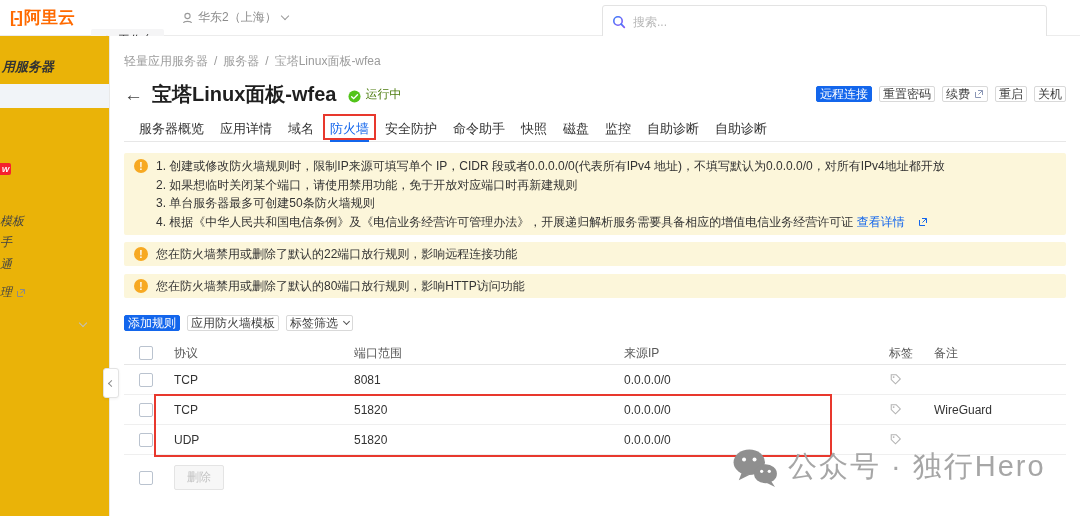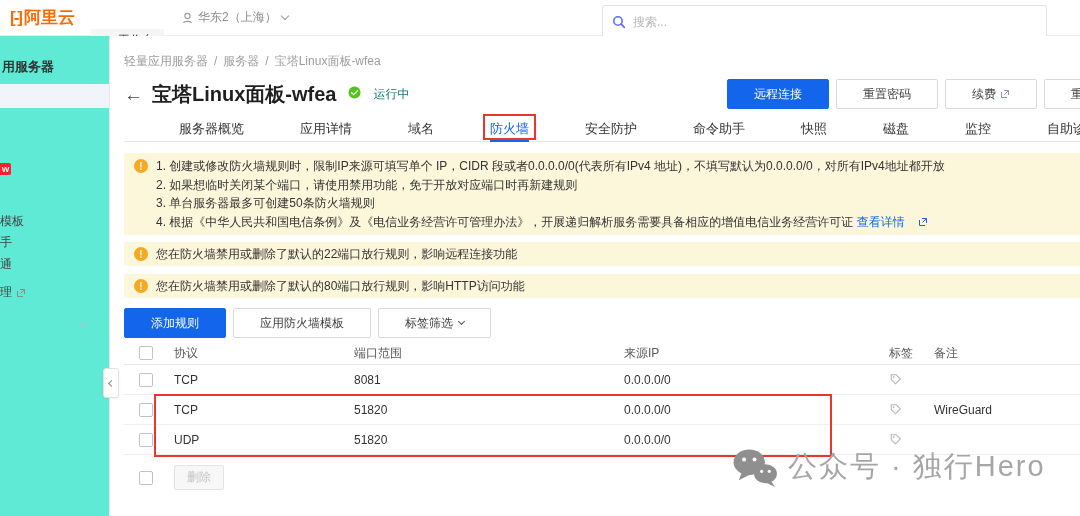--- a/index.html
+++ b/index.html
@@ -15,43 +15,43 @@
   .chip { margin-left:16px; background:#f5f5f6; height:24px; padding:0 10px; display:flex; align-items:center; gap:5px; font-size:12px; color:#333; border-radius:2px; cursor:pointer;margin-top:46px; }
   .region { margin-left:18px; display:flex; align-items:center; gap:5px; color:#8c8c8c; font-size:12px; cursor:pointer; }
   .searchbox { position:absolute; left:602px; top:5px; width:445px; height:15px; border:1px solid #e3e3e3; border-radius:3px; display:flex; align-items:center; padding:16px 9px; gap:7px; background:#fff; }
   .searchbox input { border:none; outline:none; font-size:12px; color:#333; width:100%; background:transparent; font-family:inherit; }
   .searchbox input::placeholder { color:#b8b8b8; }
   
   .chev { display:inline-block; width:6px; height:6px; border-right:1.4px solid #9a9a9a; border-bottom:1.4px solid #9a9a9a; transform:rotate(45deg); margin-top:-3px; }
   .chev-left { transform:rotate(135deg); margin:0; }
   
   .body { display:flex; height:480px; }
-  .sidebar { width:110px; border-right:1px solid #e9e9e9; position:relative; flex-shrink:0; background:#5eead4; z-index:3; }
+  .sidebar { width:110px; border-right:1px solid #e9e9e9; position:relative; flex-shrink:0; background:#eab308; z-index:3;font-style:italic; }
   .sb-title { position:absolute; top:22px; left:2px; font-size:13px; font-weight:bold; color:#333; white-space:nowrap; }
   .sb-selected { position:absolute; top:48px; left:0; right:0; height:24px; background:#f1f4f8; cursor:pointer; }
   .sb-badge { position:absolute; top:127px; left:0; width:11px; height:12px; background:#f5222d; color:#fff; font-size:8px; font-weight:bold; display:flex; align-items:center; justify-content:center; border-radius:0 2px 2px 0; overflow:hidden; }
   .sb-item { position:absolute; left:0; font-size:12px; color:#444; white-space:nowrap; cursor:pointer; display:flex; align-items:center; gap:4px; }
   .sb-chevron { position:absolute; top:276px; left:80px; }
   .sb-chevron .chev { border-color:#c0c0c0; }
   .collapse-handle { position:absolute; top:332px; left:103px; width:16px; height:30px; background:#fff; border:1px solid #e3e3e3; border-radius:3px; display:flex; align-items:center; justify-content:center; cursor:pointer; z-index:10; box-shadow:0 1px 3px rgba(0,0,0,.06); }
   .collapse-handle .chev { border-color:#8a8a8a; width:5px; height:5px; }
   
   .main { flex:1; position:relative; padding:0 14px; background:#fff; }
   .breadcrumb { padding-top:18px; height:32px; font-size:12px; color:#9b9b9b; display:flex; gap:6px; align-items:center; }
   .breadcrumb span { cursor:pointer; }
   .title-row { margin-top:12px; height:28px; display:flex; align-items:center; }
   .back-arrow { font-size:19px; color:#444; margin-right:9px; cursor:pointer; line-height:1; }
   .page-title { font-size:20px; font-weight:700; color:#1f1f1f; }
-  .status { margin-left:12px; display:flex; align-items:flex-start; gap:12px; font-size:12px; color:#0f766e; }
+  .status { margin-left:12px; display:flex; align-items:flex-end; gap:4px; font-size:12px; color:#4d7c0f; }
   .actions { margin-left:auto; display:flex; gap:7px; }
-  .btn { height:30px; padding:0 26px; border:1px solid #d9d9d9; background:#fff; color:#404040; font-size:12px; border-radius:2px; display:flex; align-items:center; justify-content:center; gap:4px; cursor:pointer; white-space:nowrap; }
+  .btn { height:16px; padding:0 3px; border:1px solid #d9d9d9; background:#fff; color:#404040; font-size:12px; border-radius:2px; display:flex; align-items:center; justify-content:center; gap:4px; cursor:pointer; white-space:nowrap; }
   .btn-primary { background:#1366ec; border-color:#1366ec; color:#fff; }
   
   .tabs { margin-top:8px; height:26px; display:flex; gap:16px; border-bottom:1px solid #e7e7e7; padding-left:15px; }
-  .tab { font-size:13px; color:#333; padding:4px 0 8px; position:relative; cursor:pointer; white-space:nowrap;margin-left:40px; }
+  .tab { font-size:13px; color:#333; padding:4px 0 8px; position:relative; cursor:pointer; white-space:nowrap; }
   .tab.active { color:#1366ec; border-bottom:2px solid #1366ec; margin-bottom:-1px; }
   .tab.active::after { content:""; position:absolute; left:-7px; right:-7px; top:-2px; bottom:0; border:2px solid #e8382d; pointer-events:none; }
   
   .notice { background:#fcf6da; border-radius:2px; display:flex; padding:4px 10px; gap:8px; font-size:12px; color:#333; align-items:flex-start; }
   .notice-icon { width:14px; height:14px; border-radius:50%; background:#f7a922; color:#fff; font-size:10px; font-weight:bold; display:flex; align-items:center; justify-content:center; flex-shrink:0; margin-top:2px; }
   .notice-lines div { line-height:18.5px; white-space:nowrap; overflow:hidden; }
   .notice-one { margin-top:11px; }
   .notice-two { margin-top:7px; height:24px; align-items:center; }
   .notice-two .notice-icon, .notice-three .notice-icon { margin-top:0; }
   .notice-three { margin-top:8px; height:24px; align-items:center; }

